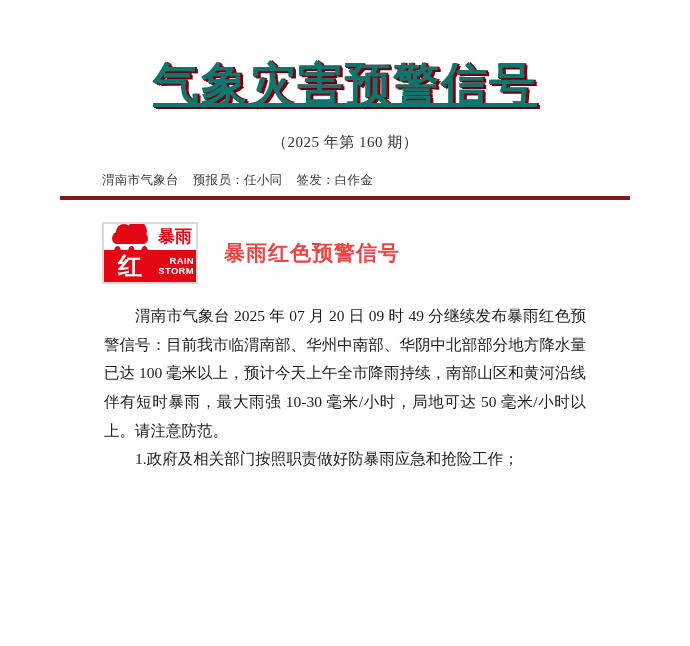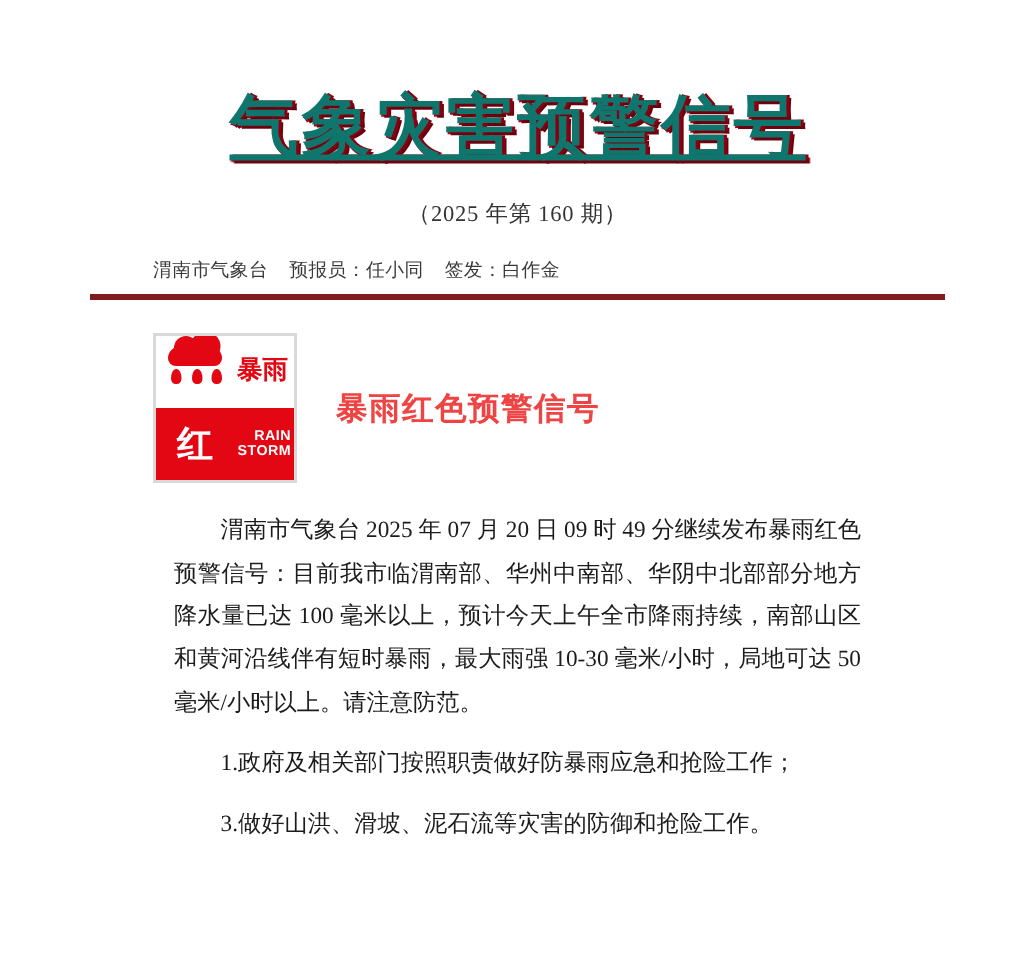--- a/index.html
+++ b/index.html
@@ -67,21 +67,21 @@
   .signal-head {
     margin-top: 22px;
     padding-left: 42px;
     display: flex;
     align-items: center;
     gap: 26px;
   }
 
   .badge {
     width: 96px;
-    height: 100px;
+    height: 62px;
     border: 2px solid #d9d9d9;
     background: #86efac;
     display: grid;
     grid-template-columns: 52px 1fr;
     grid-template-rows: 1fr 1fr;
     flex: none;
     box-sizing: border-box;
     overflow: hidden;
   }
   .badge-cloud {
@@ -170,21 +170,21 @@
 
   
   .body-text {
     margin-top: 18px;
     padding: 0 44px 0 44px;
     font-size: 15.5px;
     line-height: 1.85;
     color: #1c1c1c;
     text-align: justify;
   }
-  .body-text p { margin: 12px; }
+  .body-text p { margin: 0; }
   .body-text p.indent { text-indent: 2em; }
 
   .guide-title {
     margin-top: 14px;
     font-weight: bold;
     text-indent: 2em;
     font-size: 15.5px;
   }
   .guide-list p {
     text-indent: 2em;
@@ -225,17 +225,16 @@
 
     <div class="signal-title">暴雨红色预警信号</div>
   </div>
 
   <div class="body-text">
     <p class="indent">渭南市气象台 2025 年 07 月 20 日 09 时 49 分继续发布暴雨红色预警信号：目前我市临渭南部、华州中南部、华阴中北部部分地方降水量已达 100 毫米以上，预计今天上午全市降雨持续，南部山区和黄河沿线伴有短时暴雨，最大雨强 10-30 毫米/小时，局地可达 50 毫米/小时以上。请注意防范。</p>
 
 
     <div class="guide-list">
       <p>1.政府及相关部门按照职责做好防暴雨应急和抢险工作；</p>
-      <p>3.做好山洪、滑坡、泥石流等灾害的防御和抢险工作。</p>
     </div>
   </div>
 
 </div>
 
 </body></html>

